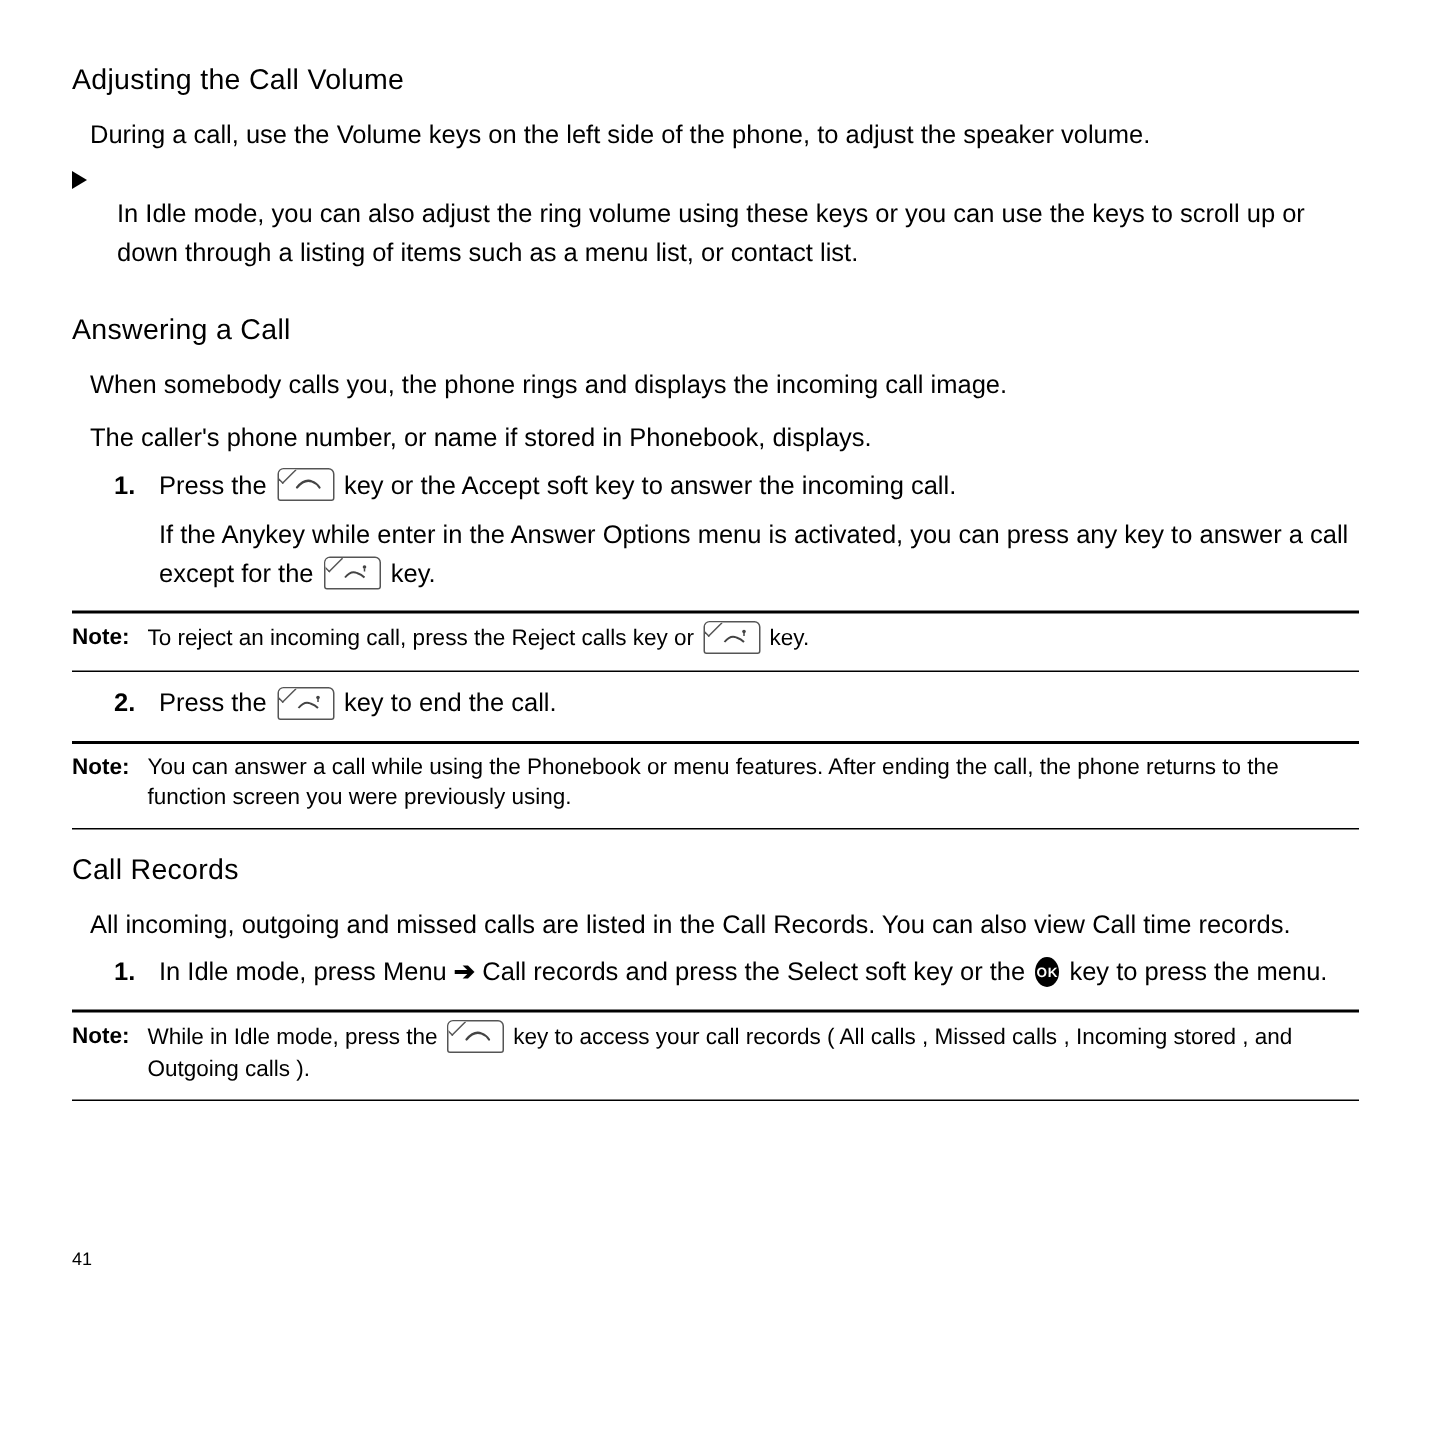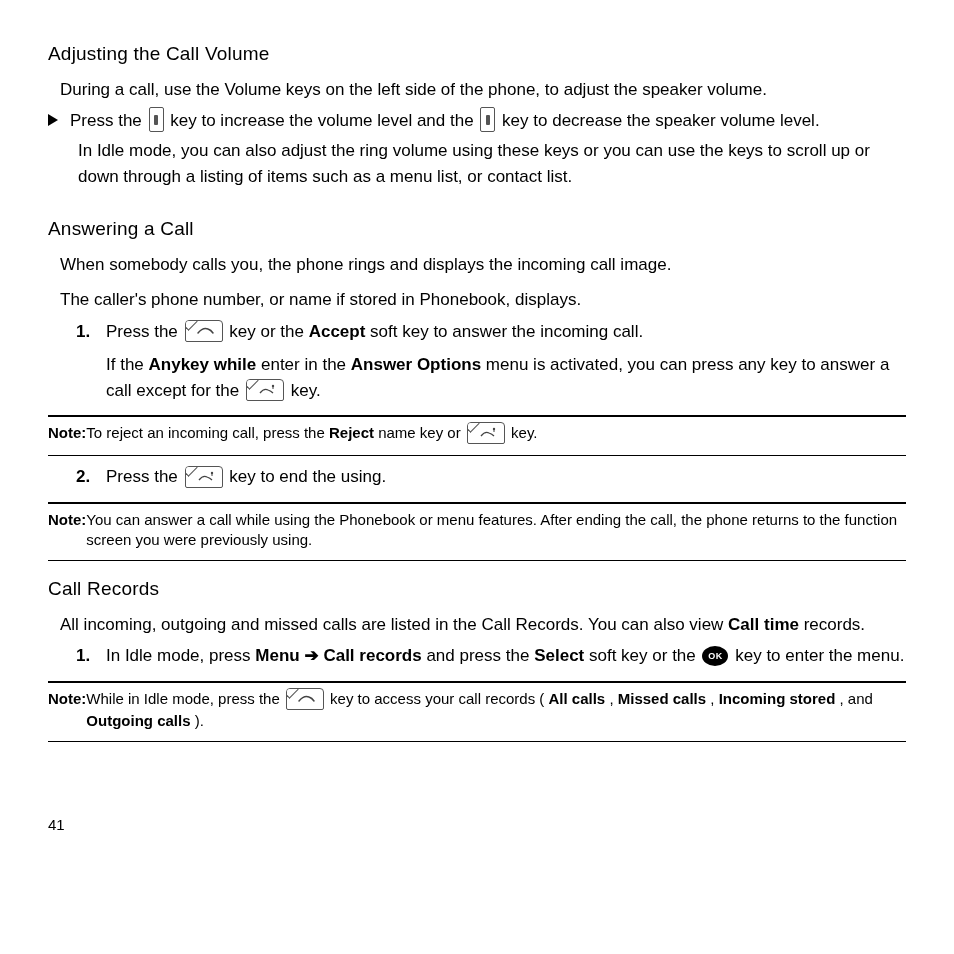--- a/index.html
+++ b/index.html
@@ -65,29 +65,29 @@
   }
   .note-block {
     font-size: 15px;
     line-height: 1.35;
     display: flex;
     align-items: flex-start;
     margin: 4px 0;
   }
   .note-label {
     font-weight: bold;
-    margin-right: 0;
+    margin-right: 12px;
     flex-shrink: 0;
   }
   .note-body { flex: 1; }
   .pagenum {
-    font-size: 15px;
-    margin-top: 72px;
-  }
-  .b { font-weight: bold; }
+    font-size: 12px;
+    margin-top: 96px;
+  }
+  .b { font-weight: normal; }
   
   .key {
     display: inline-block;
     vertical-align: middle;
     margin: 0 2px;
   }
   .key-vol {
     width: 13px; height: 23px;
     border: 1px solid #555;
     border-radius: 2px;
@@ -122,21 +122,21 @@
     border-bottom: 1px solid #555;
     transform: rotate(45deg);
     background: #fff;
   }
   .key-send svg, .key-end svg {
     position: absolute;
     left: 9px; top: 2px;
     width: 22px; height: 16px;
   }
   .key-ok {
-    width: 26px; height: 20px;
+    width: 16px; height: 20px;
     border-radius: 50%;
     background: #000;
     color: #fff;
     font-size: 9px;
     font-weight: bold;
     text-align: center;
     line-height: 20px;
     position: relative;
     top: -1px;
     letter-spacing: 0.5px;
@@ -146,27 +146,20 @@
   }
   .section-gap { margin-top: 26px; }
 </style>
 </head>
 <body>
 
 <h2>Adjusting the Call Volume</h2>
 <p class="indent-1">During a call, use the Volume keys on the left side of the phone, to adjust the speaker volume.</p>
 <div class="bullet-row">
   <span class="bullet-arrow"></span>
-  <span>
-    <span>Press the </span>
-    <span class="key key-vol"></span>
-    <span> key to increase the volume level and the </span>
-    <span class="key key-vol"></span>
-    <span> key to decrease the speaker volume level.</span>
-  </span>
 </div>
 <p class="after-bullet">In Idle mode, you can also adjust the ring volume using these keys or you can use the keys to scroll up or down through a listing of items such as a menu list, or contact list.</p>
 
 <h2 class="section-gap">Answering a Call</h2>
 <p class="indent-1">When somebody calls you, the phone rings and displays the incoming call image.</p>
 <p class="indent-1" style="margin-top:10px;">The caller's phone number, or name if stored in Phonebook, displays.</p>
 
 <div class="step-row">
   <span class="step-num">1.</span>
   <span class="step-body">
@@ -196,21 +189,21 @@
   </span>
   <span> key.</span>
 </p>
 
 <hr class="hr">
 <div class="note-block">
   <span class="note-label">Note:</span>
   <span class="note-body">
     <span> To reject an incoming call, press the </span>
     <span class="b">Reject</span>
-    <span> name key or </span>
+    <span> calls key or </span>
     <span class="key key-end">
       <svg viewBox="0 0 22 16">
           <path d="M4 11 Q8 6 12 8 Q15 9 17 11" stroke="#444" stroke-width="1.3" fill="none"></path>
           <circle cx="17" cy="4" r="1.2" fill="#444"></circle>
           <path d="M17 5 L17 7" stroke="#444" stroke-width="1"></path>
         </svg>
     </span>
     <span> key.</span>
   </span>
 </div>
@@ -220,21 +213,21 @@
   <span class="step-num">2.</span>
   <span class="step-body">
     <span>Press the </span>
     <span class="key key-end">
       <svg viewBox="0 0 22 16">
           <path d="M4 11 Q8 6 12 8 Q15 9 17 11" stroke="#444" stroke-width="1.3" fill="none"></path>
           <circle cx="17" cy="4" r="1.2" fill="#444"></circle>
           <path d="M17 5 L17 7" stroke="#444" stroke-width="1"></path>
         </svg>
     </span>
-    <span> key to end the using.</span>
+    <span> key to end the call.</span>
   </span>
 </div>
 
 <hr class="hr">
 <div class="note-block">
   <span class="note-label">Note:</span>
   <span class="note-body"> You can answer a call while using the Phonebook or menu features. After ending the call, the phone returns to the function screen you were previously using.</span>
 </div>
 <hr class="hr-thin">
 
@@ -248,21 +241,21 @@
   <span class="step-num">1.</span>
   <span class="step-body">
     <span>In Idle mode, press </span>
     <span class="b">Menu</span>
     <span class="arrow-glyph"> ➔ </span>
     <span class="b">Call records</span>
     <span> and press the </span>
     <span class="b">Select</span>
     <span> soft key or the  </span>
     <span class="key key-ok">OK</span>
-    <span>  key to enter the menu.</span>
+    <span>  key to press the menu.</span>
   </span>
 </div>
 
 <hr class="hr">
 <div class="note-block">
   <span class="note-label">Note:</span>
   <span class="note-body">
     <span> While in Idle mode, press the </span>
     <span class="key key-send">
       <svg viewBox="0 0 22 16">

